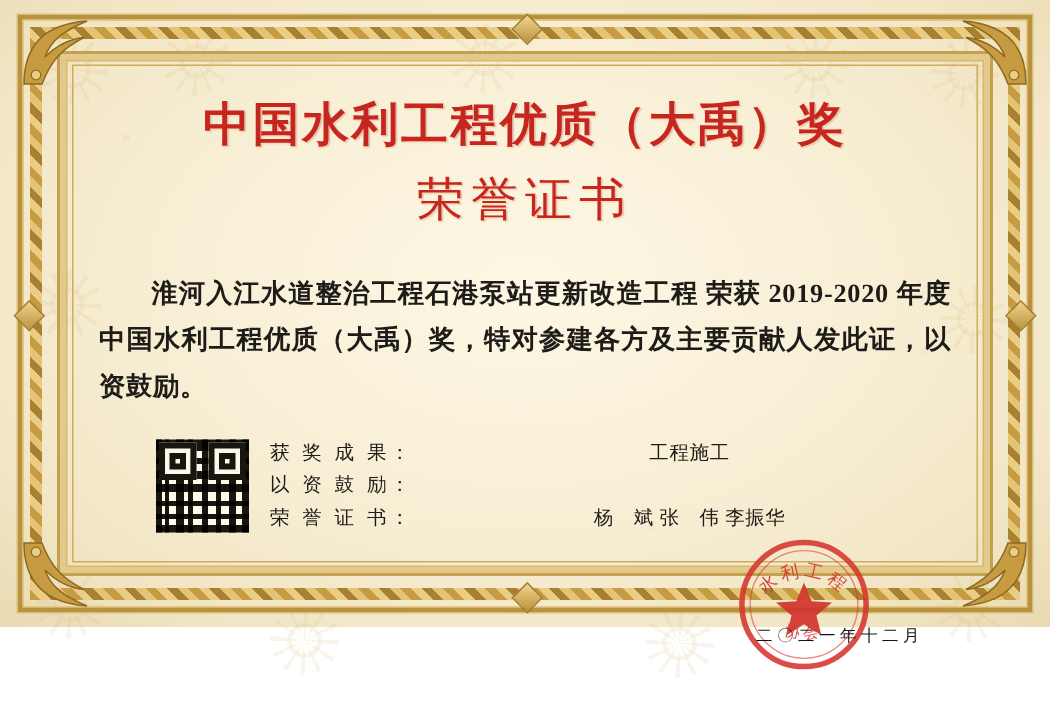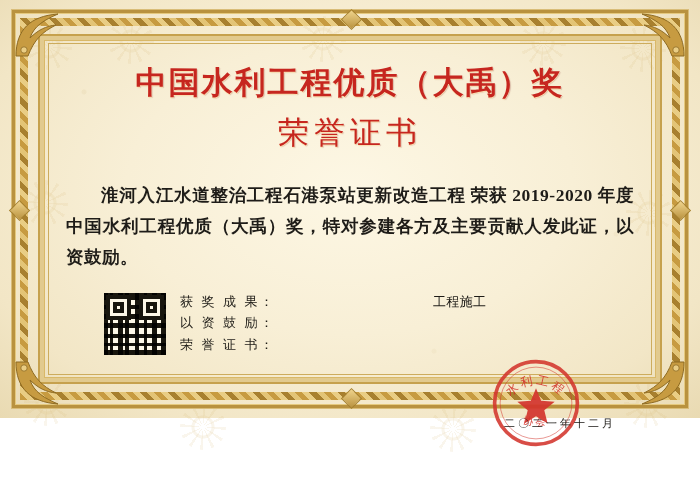--- a/index.html
+++ b/index.html
@@ -313,20 +313,21 @@
           <span class="field-sep">：</span>
           <span class="field-value">工程施工</span>
         </div>
         <div class="field">
           <span class="field-label">以资鼓励</span>
           <span class="field-sep">：</span>
         </div>
         <div class="field">
           <span class="field-label">荣誉证书</span>
           <span class="field-sep">：</span>
+          <span class="field-value">杨　斌 张　伟 李振华</span>
         </div>
       </div>
     </div>
 
     <div class="footer">
       <div class="seal">
         <svg viewBox="0 0 100 100">
           <circle cx="50" cy="50" r="45" fill="none" stroke="#d3342c" stroke-width="4" opacity="0.88"></circle>
           <circle cx="50" cy="50" r="39" fill="none" stroke="#d3342c" stroke-width="1" opacity="0.55"></circle>
           <path id="sealTopArc" d="M16,54 A36,36 0 0 1 84,54" fill="none"></path>

